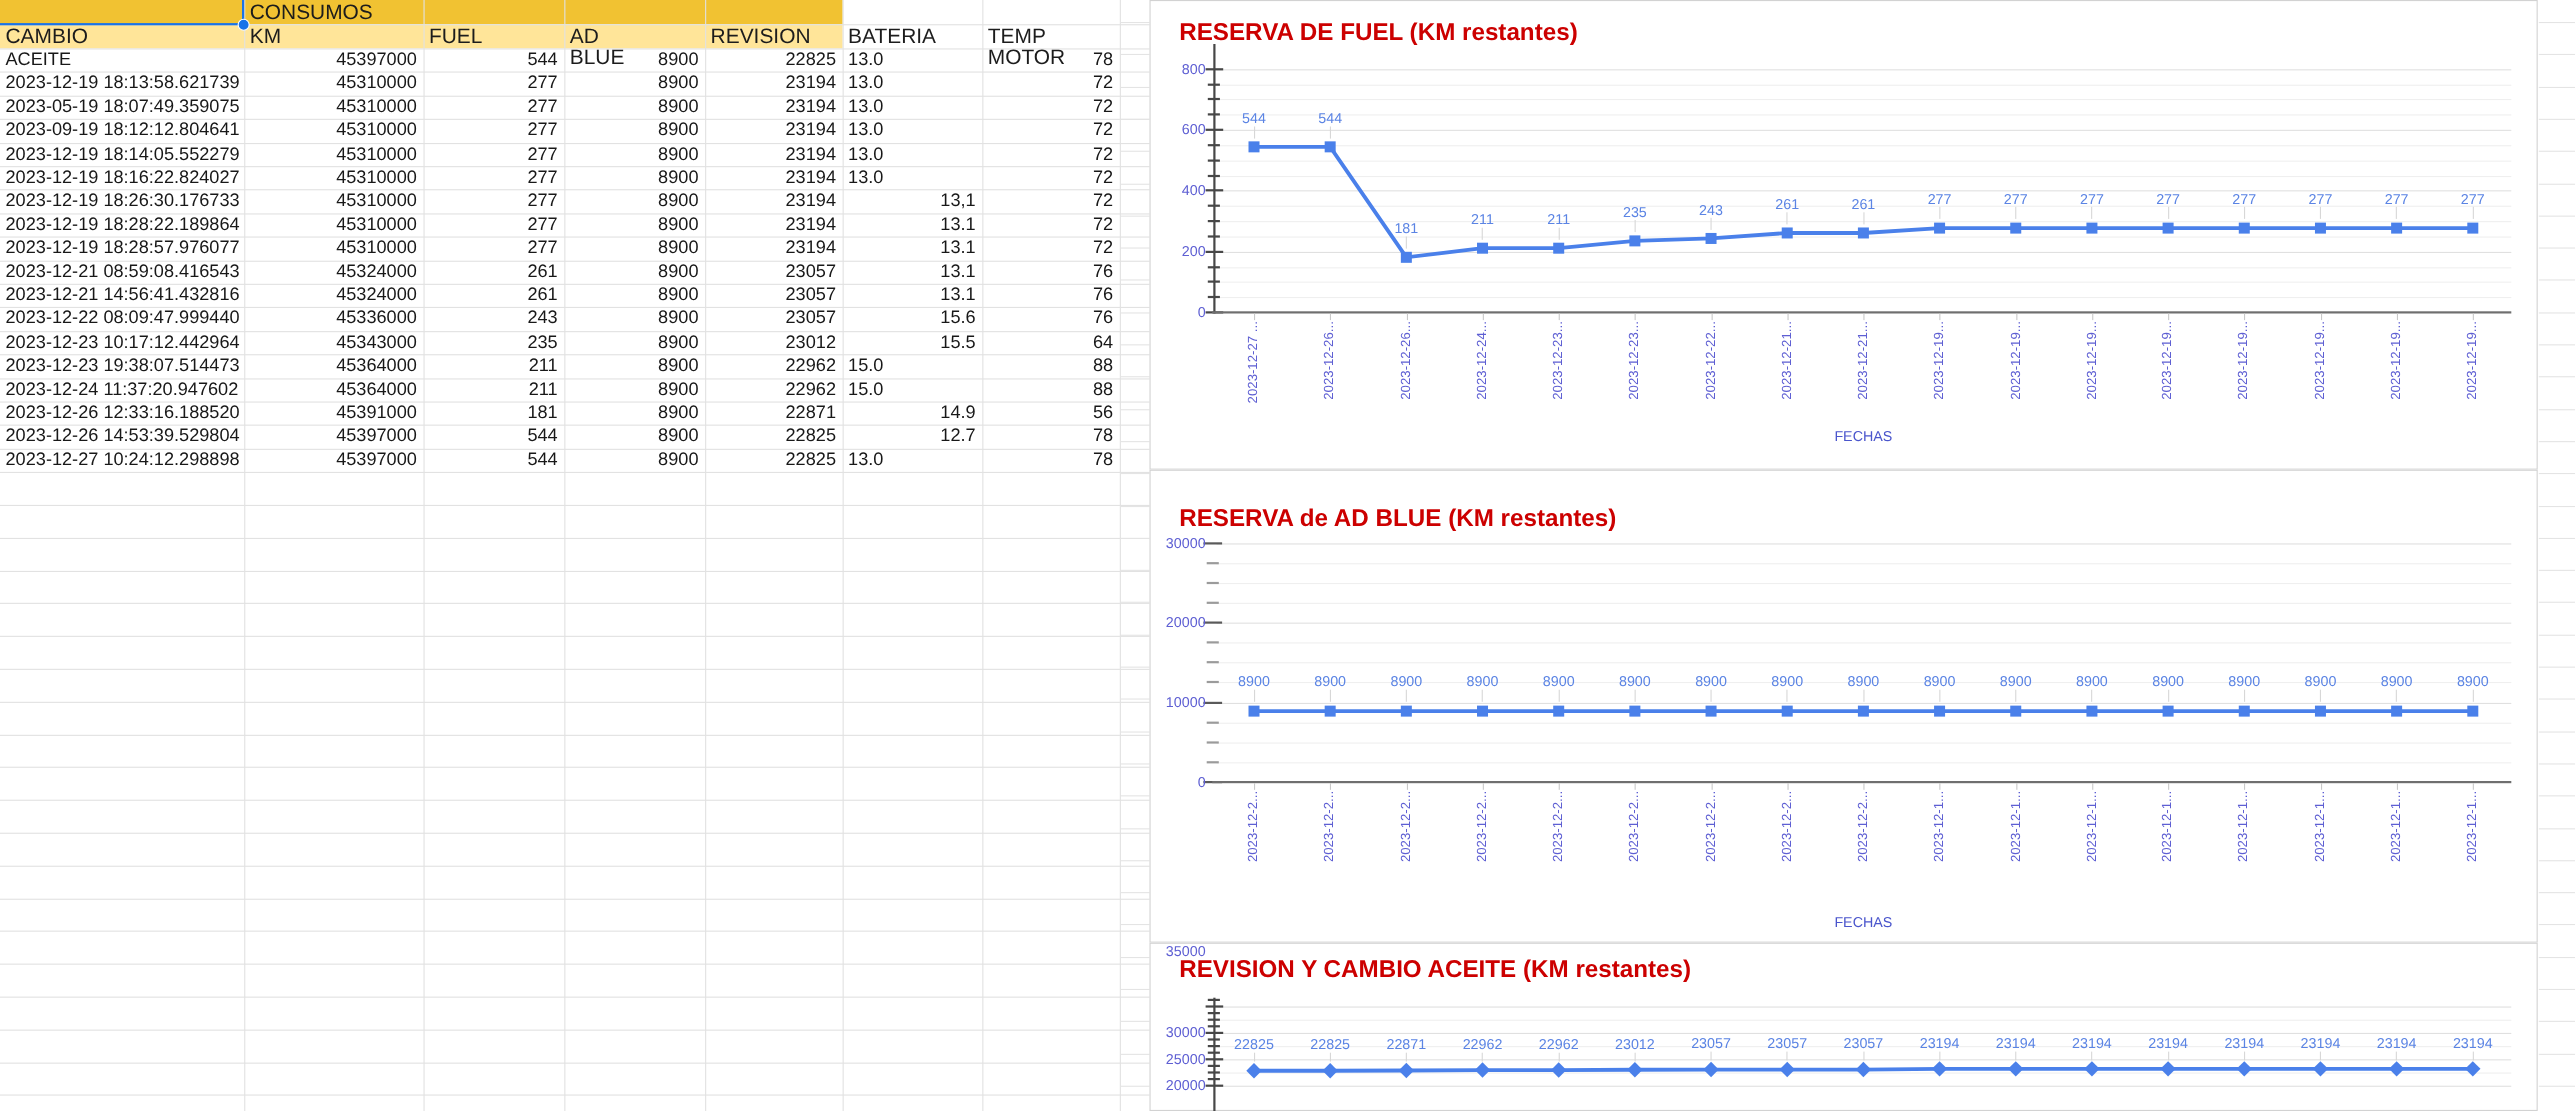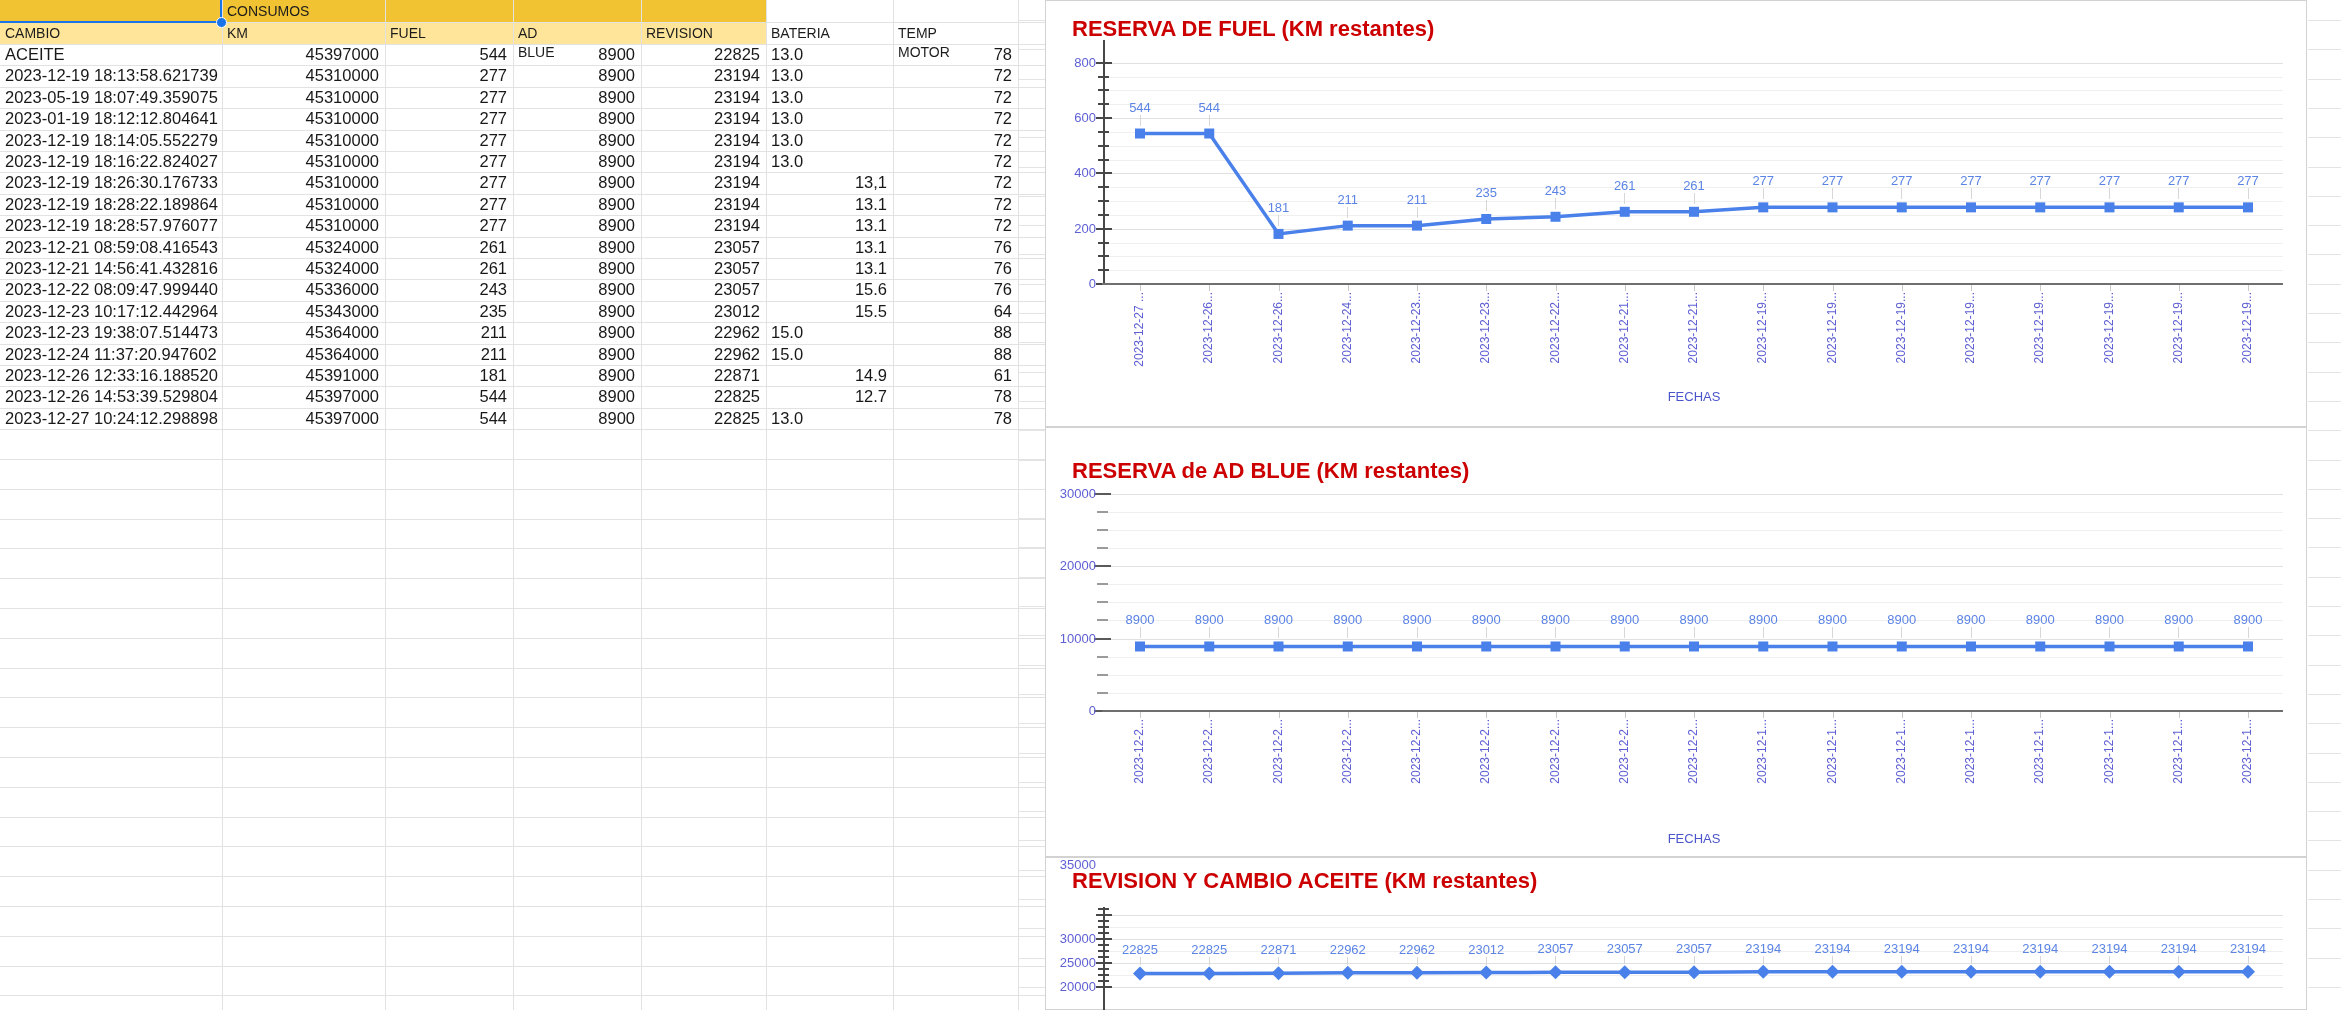--- a/index.html
+++ b/index.html
@@ -5,21 +5,21 @@
   html,body{margin:0;padding:0;background:#fff;}
   body{width:2341px;height:1010px;overflow:hidden;position:relative;
        font-family:"Liberation Sans","DejaVu Sans",sans-serif;}
   #app{position:absolute;left:0;top:0;width:2341px;height:1010px;}
   #app div{position:absolute;box-sizing:border-box;}
   .bg-gold{left:0;top:0;width:766px;height:22px;background:#f1c232;}
   .bg-yellow{left:0;top:22px;width:766px;height:22px;background:#ffe599;}
   .gl{background:#e2e2e2;}
   .strip{background:#e4e4e4;}
   .cell{font-size:16.5px;line-height:21px;color:#181818;white-space:nowrap;}
-  .hl{font-size:14px;line-height:19px;color:#1c1c1c;}
+  .hl{font-size:19px;line-height:19px;color:#1c1c1c;}
   #sel-b{left:0;top:20.5px;width:221px;height:2.5px;background:#1a73e8;}
   #sel-r{left:219.5px;top:0;width:2.5px;height:22px;background:#1a73e8;}
   #sel-handle{left:216px;top:17px;width:11px;height:11px;border-radius:50%;
               background:#1a73e8;border:1px solid #fff;}
   .panel{background:#fff;border:1px solid #d2d2d2;}
   .ctitle{font-size:22px;font-weight:bold;color:#cc0000;white-space:nowrap;}
   .ylab{width:96px;text-align:right;font-size:13px;line-height:18px;color:#5e5fd3;}
   .dlab{width:70px;text-align:center;font-size:13px;line-height:13px;color:#5b84e4;}
   .xlab{width:100px;height:13px;font-size:12px;line-height:13px;color:#5e5fd3;
         text-align:right;white-space:nowrap;transform:rotate(-90deg);
@@ -174,21 +174,21 @@
       <div class="cell" style="top: 65.4px; height: 21.4px; line-height: 21.4px; left: 644px; width: 116px; text-align: right;">23194</div>
       <div class="cell" style="top: 65.4px; height: 21.4px; line-height: 21.4px; left: 771px; width: 116px; text-align: left;">13.0</div>
       <div class="cell" style="top: 65.4px; height: 21.4px; line-height: 21.4px; left: 896px; width: 116px; text-align: right;">72</div>
       <div class="cell" style="top: 86.8px; height: 21.4px; line-height: 21.4px; left: 5px; width: 214px;">2023-05-19 18:07:49.359075</div>
       <div class="cell" style="top: 86.8px; height: 21.4px; line-height: 21.4px; left: 225px; width: 154px; text-align: right;">45310000</div>
       <div class="cell" style="top: 86.8px; height: 21.4px; line-height: 21.4px; left: 388px; width: 119px; text-align: right;">277</div>
       <div class="cell" style="top: 86.8px; height: 21.4px; line-height: 21.4px; left: 516px; width: 119px; text-align: right;">8900</div>
       <div class="cell" style="top: 86.8px; height: 21.4px; line-height: 21.4px; left: 644px; width: 116px; text-align: right;">23194</div>
       <div class="cell" style="top: 86.8px; height: 21.4px; line-height: 21.4px; left: 771px; width: 116px; text-align: left;">13.0</div>
       <div class="cell" style="top: 86.8px; height: 21.4px; line-height: 21.4px; left: 896px; width: 116px; text-align: right;">72</div>
-      <div class="cell" style="top: 108.2px; height: 21.4px; line-height: 21.4px; left: 5px; width: 214px;">2023-01-19 18:12:12.804641</div>
+      <div class="cell" style="top: 108.2px; height: 21.4px; line-height: 21.4px; left: 5px; width: 214px;">2023-09-19 18:12:12.804641</div>
       <div class="cell" style="top: 108.2px; height: 21.4px; line-height: 21.4px; left: 225px; width: 154px; text-align: right;">45310000</div>
       <div class="cell" style="top: 108.2px; height: 21.4px; line-height: 21.4px; left: 388px; width: 119px; text-align: right;">277</div>
       <div class="cell" style="top: 108.2px; height: 21.4px; line-height: 21.4px; left: 516px; width: 119px; text-align: right;">8900</div>
       <div class="cell" style="top: 108.2px; height: 21.4px; line-height: 21.4px; left: 644px; width: 116px; text-align: right;">23194</div>
       <div class="cell" style="top: 108.2px; height: 21.4px; line-height: 21.4px; left: 771px; width: 116px; text-align: left;">13.0</div>
       <div class="cell" style="top: 108.2px; height: 21.4px; line-height: 21.4px; left: 896px; width: 116px; text-align: right;">72</div>
       <div class="cell" style="top: 129.6px; height: 21.4px; line-height: 21.4px; left: 5px; width: 214px;">2023-12-19 18:14:05.552279</div>
       <div class="cell" style="top: 129.6px; height: 21.4px; line-height: 21.4px; left: 225px; width: 154px; text-align: right;">45310000</div>
       <div class="cell" style="top: 129.6px; height: 21.4px; line-height: 21.4px; left: 388px; width: 119px; text-align: right;">277</div>
       <div class="cell" style="top: 129.6px; height: 21.4px; line-height: 21.4px; left: 516px; width: 119px; text-align: right;">8900</div>
@@ -264,21 +264,21 @@
       <div class="cell" style="top: 343.6px; height: 21.4px; line-height: 21.4px; left: 516px; width: 119px; text-align: right;">8900</div>
       <div class="cell" style="top: 343.6px; height: 21.4px; line-height: 21.4px; left: 644px; width: 116px; text-align: right;">22962</div>
       <div class="cell" style="top: 343.6px; height: 21.4px; line-height: 21.4px; left: 771px; width: 116px; text-align: left;">15.0</div>
       <div class="cell" style="top: 343.6px; height: 21.4px; line-height: 21.4px; left: 896px; width: 116px; text-align: right;">88</div>
       <div class="cell" style="top: 365px; height: 21.4px; line-height: 21.4px; left: 5px; width: 214px;">2023-12-26 12:33:16.188520</div>
       <div class="cell" style="top: 365px; height: 21.4px; line-height: 21.4px; left: 225px; width: 154px; text-align: right;">45391000</div>
       <div class="cell" style="top: 365px; height: 21.4px; line-height: 21.4px; left: 388px; width: 119px; text-align: right;">181</div>
       <div class="cell" style="top: 365px; height: 21.4px; line-height: 21.4px; left: 516px; width: 119px; text-align: right;">8900</div>
       <div class="cell" style="top: 365px; height: 21.4px; line-height: 21.4px; left: 644px; width: 116px; text-align: right;">22871</div>
       <div class="cell" style="top: 365px; height: 21.4px; line-height: 21.4px; left: 771px; width: 116px; text-align: right;">14.9</div>
-      <div class="cell" style="top: 365px; height: 21.4px; line-height: 21.4px; left: 896px; width: 116px; text-align: right;">61</div>
+      <div class="cell" style="top: 365px; height: 21.4px; line-height: 21.4px; left: 896px; width: 116px; text-align: right;">56</div>
       <div class="cell" style="top: 386.4px; height: 21.4px; line-height: 21.4px; left: 5px; width: 214px;">2023-12-26 14:53:39.529804</div>
       <div class="cell" style="top: 386.4px; height: 21.4px; line-height: 21.4px; left: 225px; width: 154px; text-align: right;">45397000</div>
       <div class="cell" style="top: 386.4px; height: 21.4px; line-height: 21.4px; left: 388px; width: 119px; text-align: right;">544</div>
       <div class="cell" style="top: 386.4px; height: 21.4px; line-height: 21.4px; left: 516px; width: 119px; text-align: right;">8900</div>
       <div class="cell" style="top: 386.4px; height: 21.4px; line-height: 21.4px; left: 644px; width: 116px; text-align: right;">22825</div>
       <div class="cell" style="top: 386.4px; height: 21.4px; line-height: 21.4px; left: 771px; width: 116px; text-align: right;">12.7</div>
       <div class="cell" style="top: 386.4px; height: 21.4px; line-height: 21.4px; left: 896px; width: 116px; text-align: right;">78</div>
       <div class="cell" style="top: 407.8px; height: 21.4px; line-height: 21.4px; left: 5px; width: 214px;">2023-12-27 10:24:12.298898</div>
       <div class="cell" style="top: 407.8px; height: 21.4px; line-height: 21.4px; left: 225px; width: 154px; text-align: right;">45397000</div>
       <div class="cell" style="top: 407.8px; height: 21.4px; line-height: 21.4px; left: 388px; width: 119px; text-align: right;">544</div>

